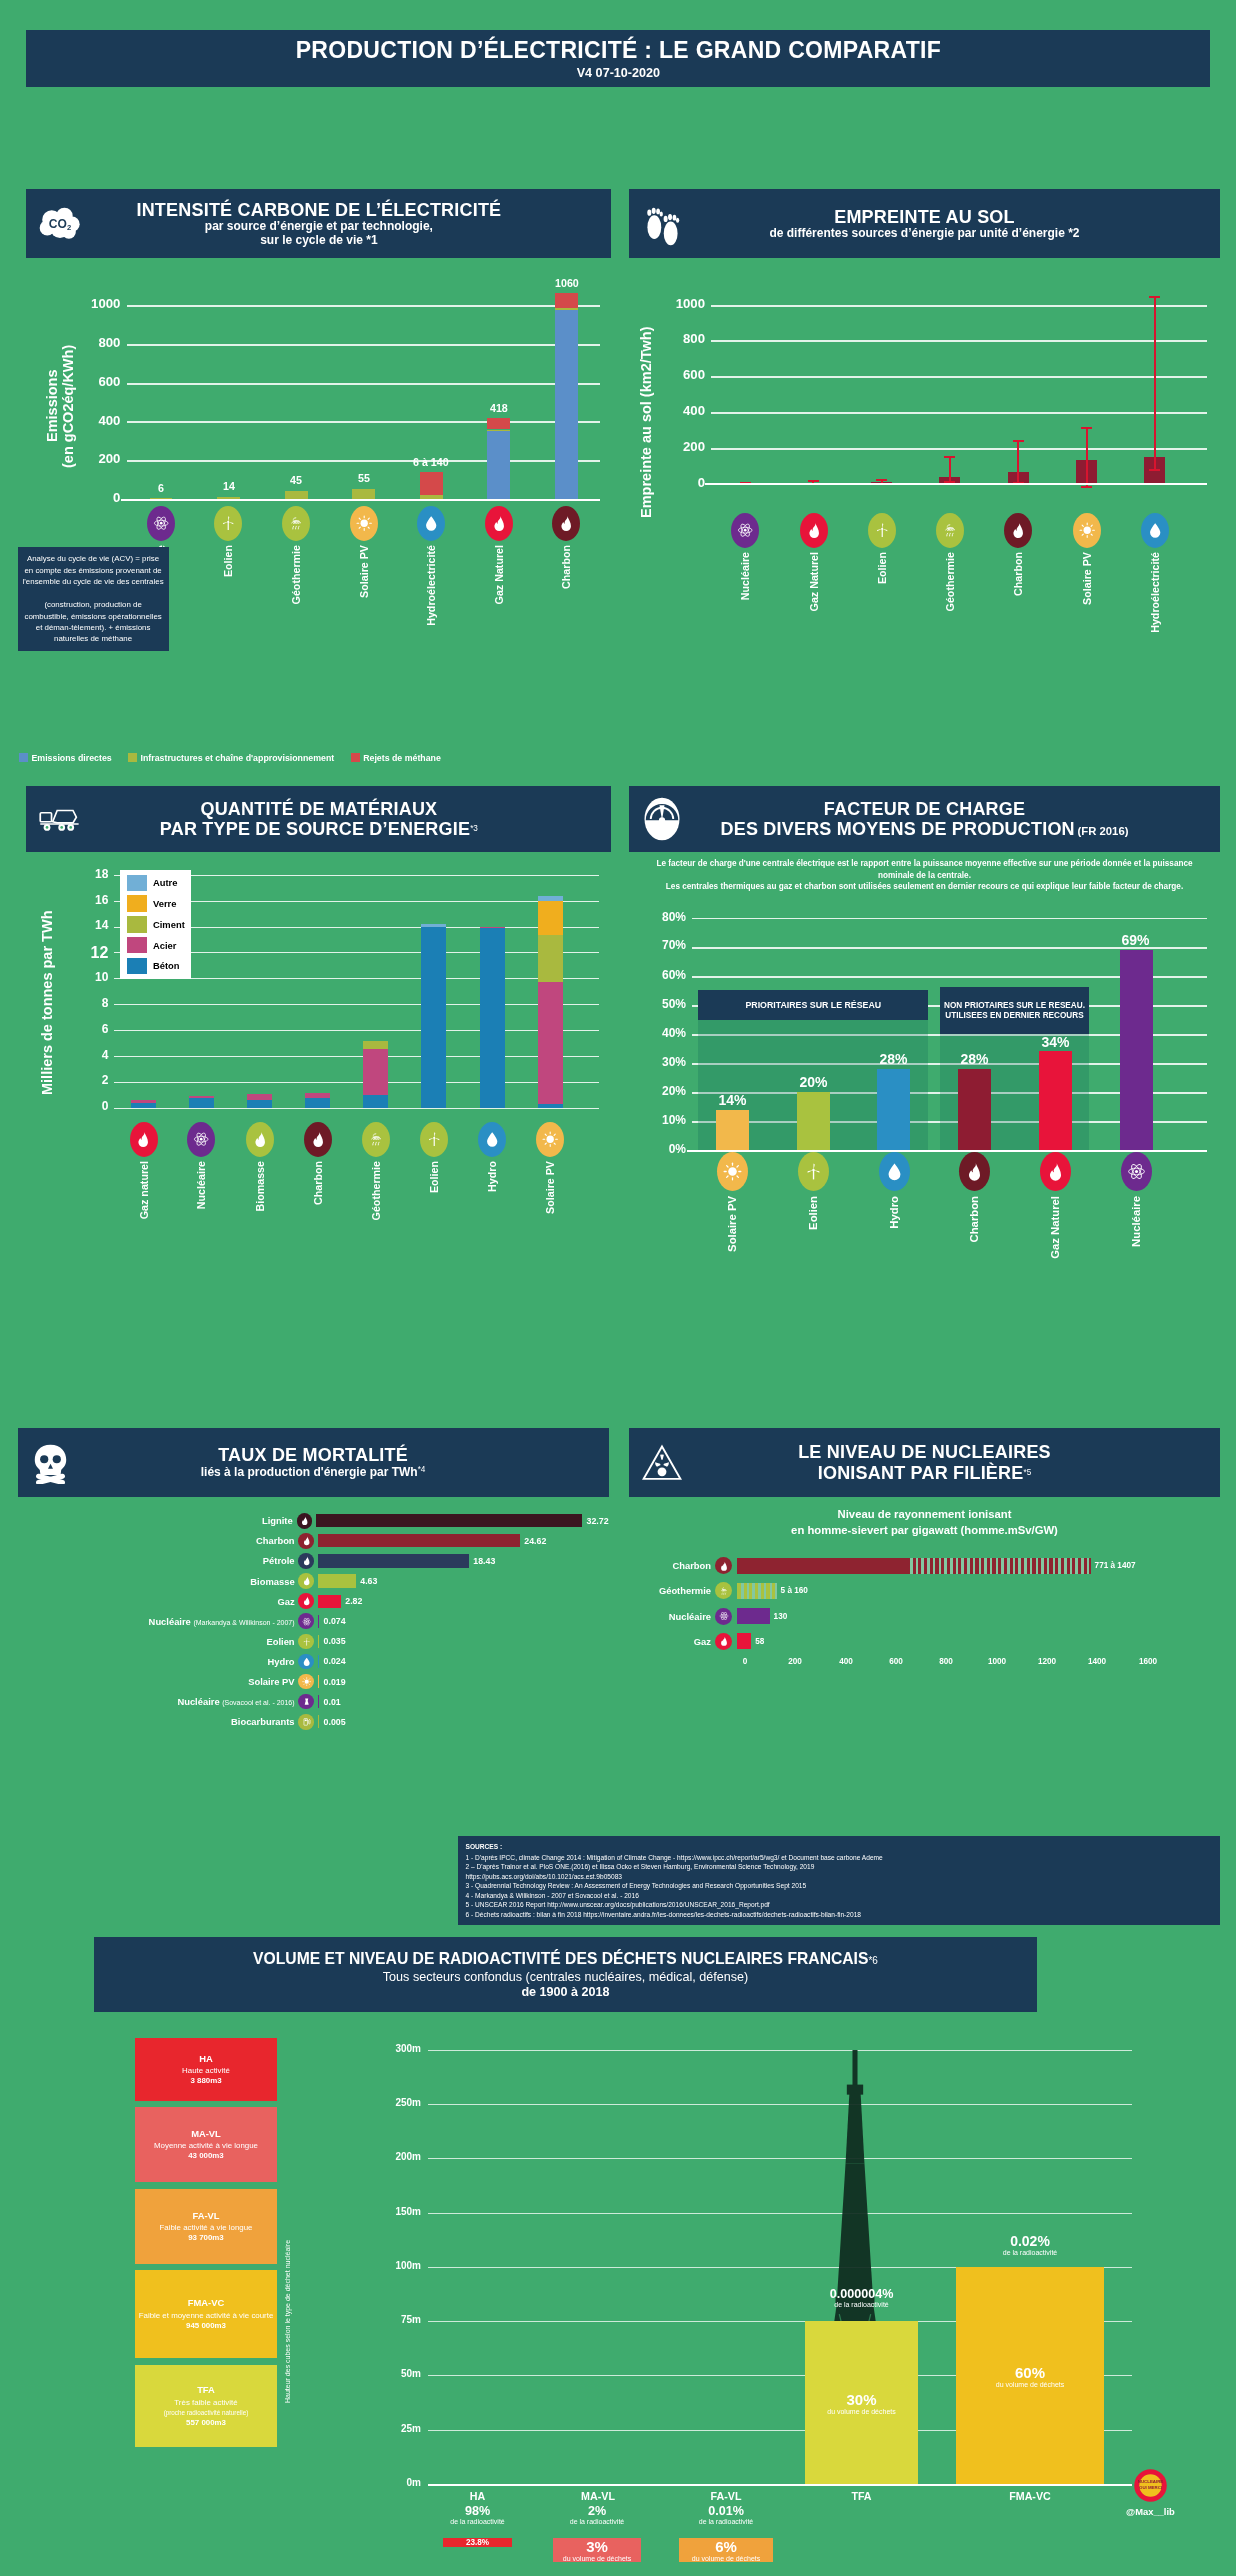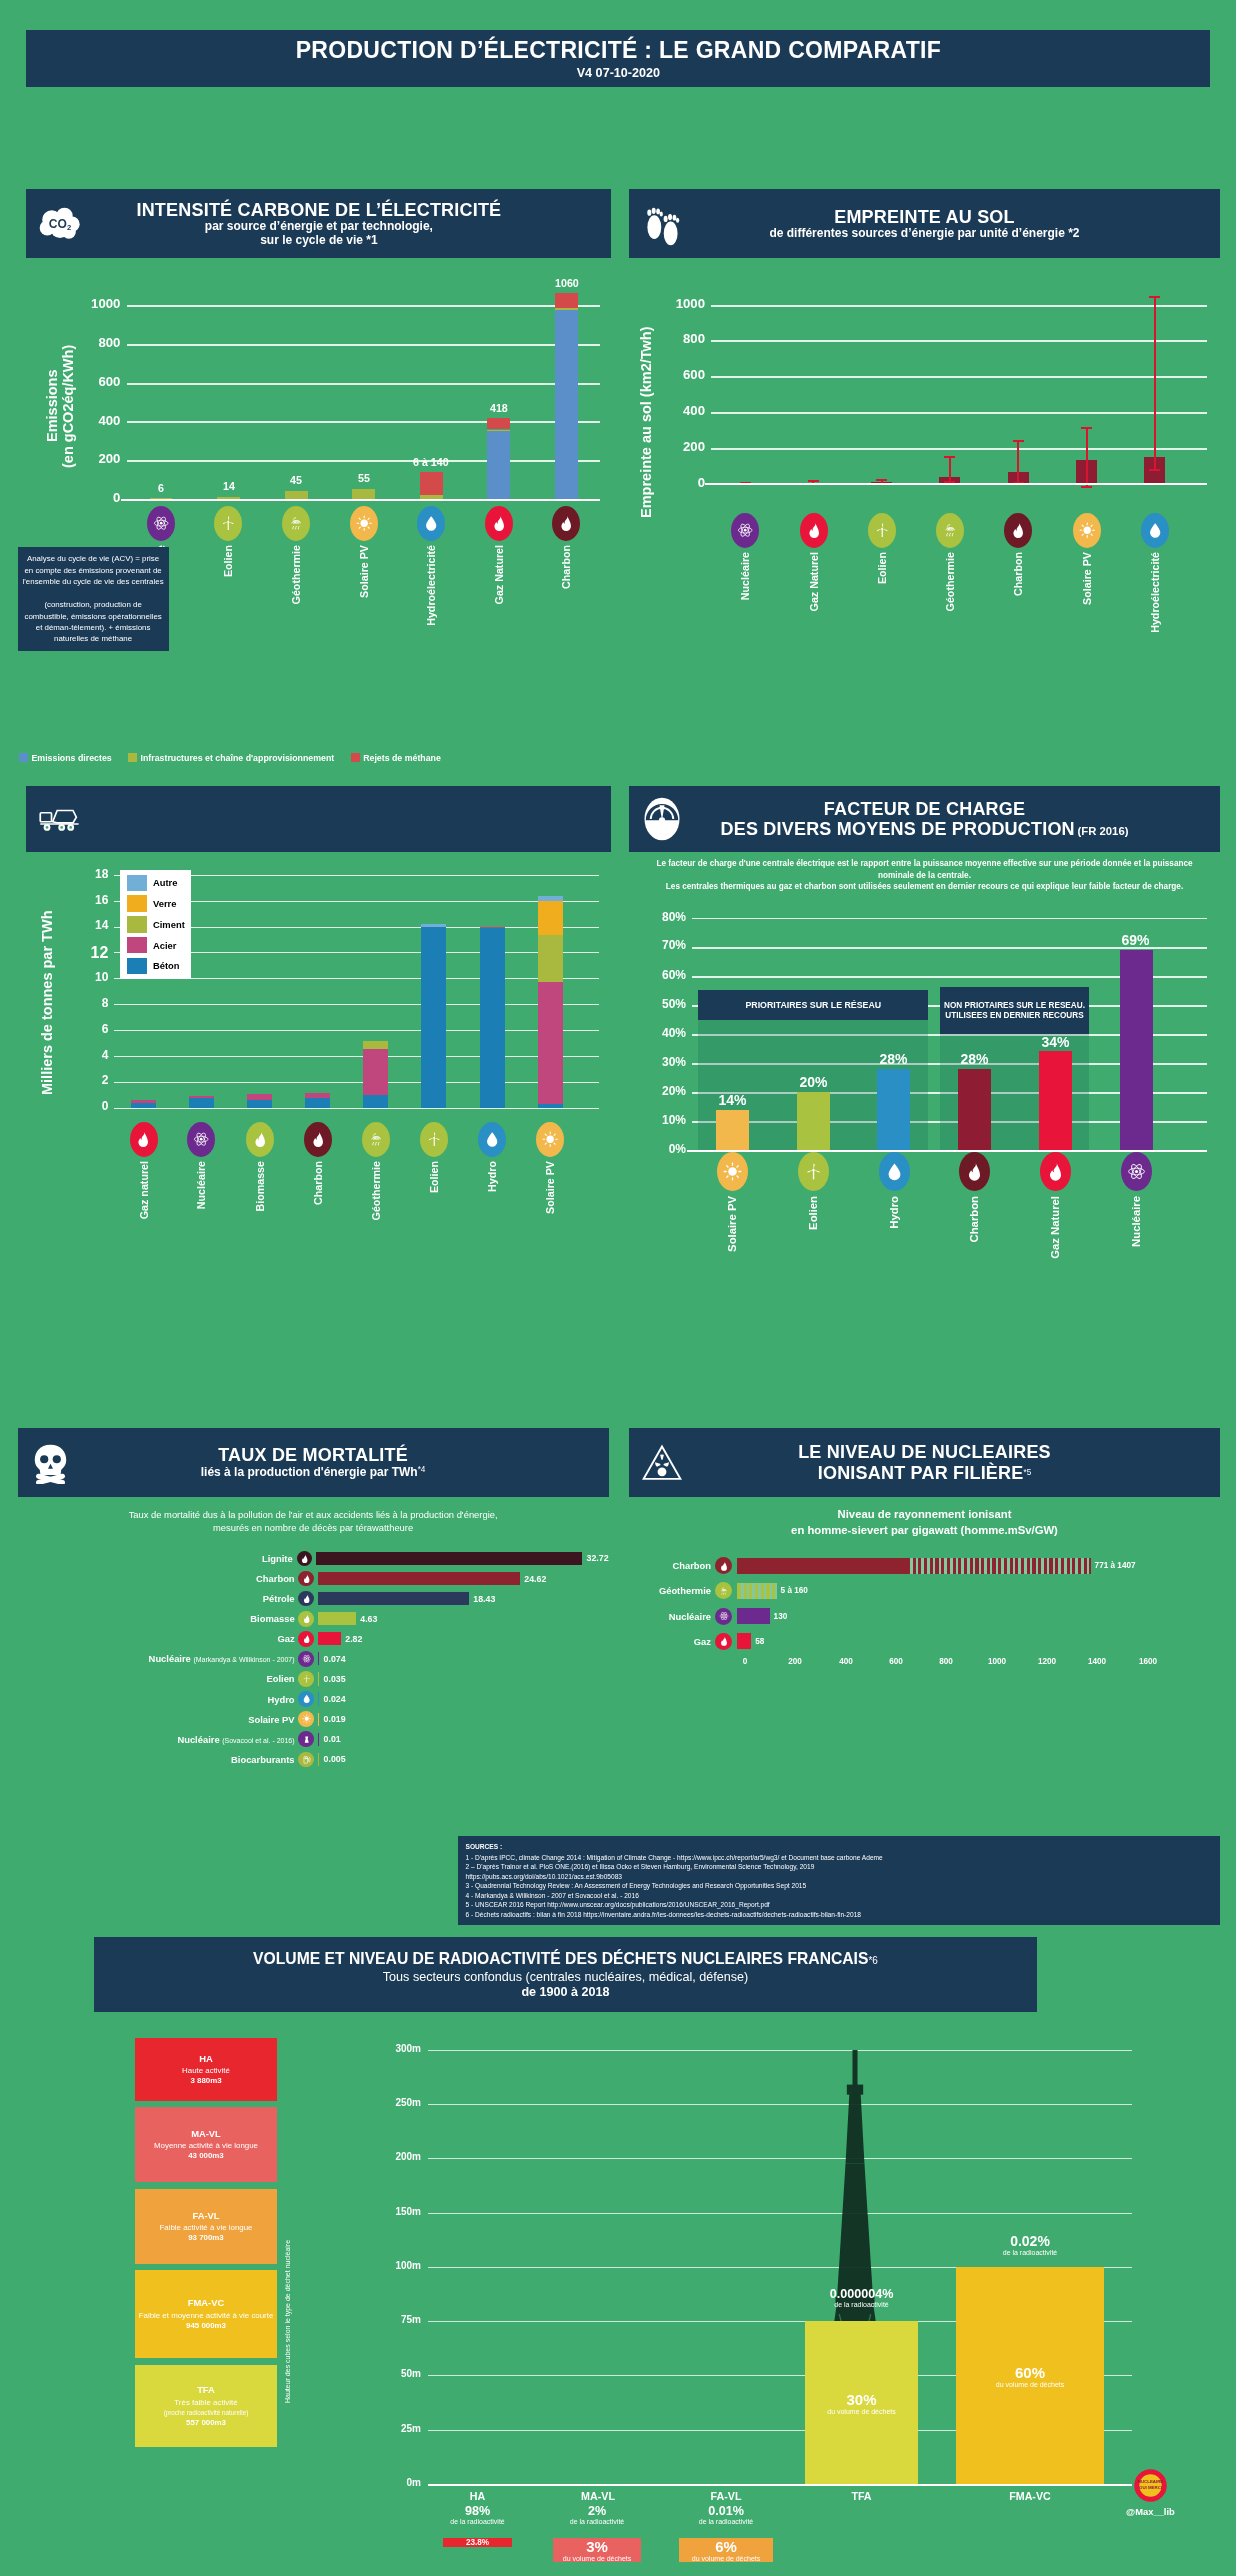--- a/index.html
+++ b/index.html
@@ -480,20 +480,24 @@
               <circle cx="42" cy="40" r="6"></circle>
               <circle cx="58" cy="40" r="6"></circle>
             </g>
           <g fill="#3fab6e">
               <circle cx="16" cy="40" r="2.4"></circle>
               <circle cx="42" cy="40" r="2.4"></circle>
               <circle cx="58" cy="40" r="2.4"></circle>
             </g>
         </svg>
       </span>
+      <div class="txt">
+        <h2>QUANTITÉ DE MATÉRIAUX</h2>
+        <h2 style="display:inline">PAR TYPE DE SOURCE D’ENERGIE</h2><span class="sup">*3</span>
+      </div>
     </div>
 
     <div style="position:relative; height:428px;">
       <div class="axis-label-y" style="position:absolute; left:12.6px; top:31px; height:239px;">Milliers de tonnes par TWh</div>
       <div id="mat-plot" style="position:absolute; left:88px; top:14px; right:12.6px; height:252px;">
           <div class="gridline" style="position: absolute; left: 0px; right: 0px; top: 242px; height: 1.3px;"></div>
           <div class="tick" style="position: absolute; left: -39px; width: 33px; top: 233px; font-size: 12px;">0</div>
           <div class="gridline" style="position: absolute; left: 0px; right: 0px; top: 216px; height: 1.3px;"></div>
           <div class="tick" style="position: absolute; left: -39px; width: 33px; top: 207px; font-size: 12px;">2</div>
           <div class="gridline" style="position: absolute; left: 0px; right: 0px; top: 190px; height: 1.3px;"></div>
@@ -814,22 +818,20 @@
             <line x1="12" y1="54" x2="50" y2="64"></line>
               <line x1="12" y1="64" x2="50" y2="54"></line>
           </g>
         </svg>
       </span>
       <div class="txt">
         <h2>TAUX DE MORTALITÉ</h2>
         <span class="sub">liés à la production d'énergie par TWh</span><span class="sup">*4</span>
       </div>
     </div>
-    <div class="note" style="margin-top:11.3px; white-space:pre-line; font-weight:normal; font-size:9.4px;">Taux de mortalité dus à la pollution de l'air et aux accidents liés à la production d'énergie,
-mesurés en nombre de décès par térawattheure</div>
     <div id="mort-rows" style="margin-top:15px;">
         <div class="mort-row">
           <div class="mort-name" style="width:277px;">Lignite</div>
           <div class="mort-ico" style="background:#3b1520">
             <svg width="9.4" height="9.4" viewBox="0 0 24 24">
               <path d="M13.5 1.5 c1.2 4.2 -2.5 5.2 -3.6 8.3 -0.7 2 0.4 3.1 0.4 3.1 s-1.9 -0.5 -2.4 -2.6 C6.2 12.4 5 14.6 5 16.6 a7 7 0 0 0 14 0 c0 -5.4 -3.4 -10.2 -5.5 -15.1Z" fill="#fff"></path>
             </svg>
           </div>
           <div class="mort-bar" style="width:268px;background:#3b1520;"></div>
           <div class="mort-val">32.72</div>

